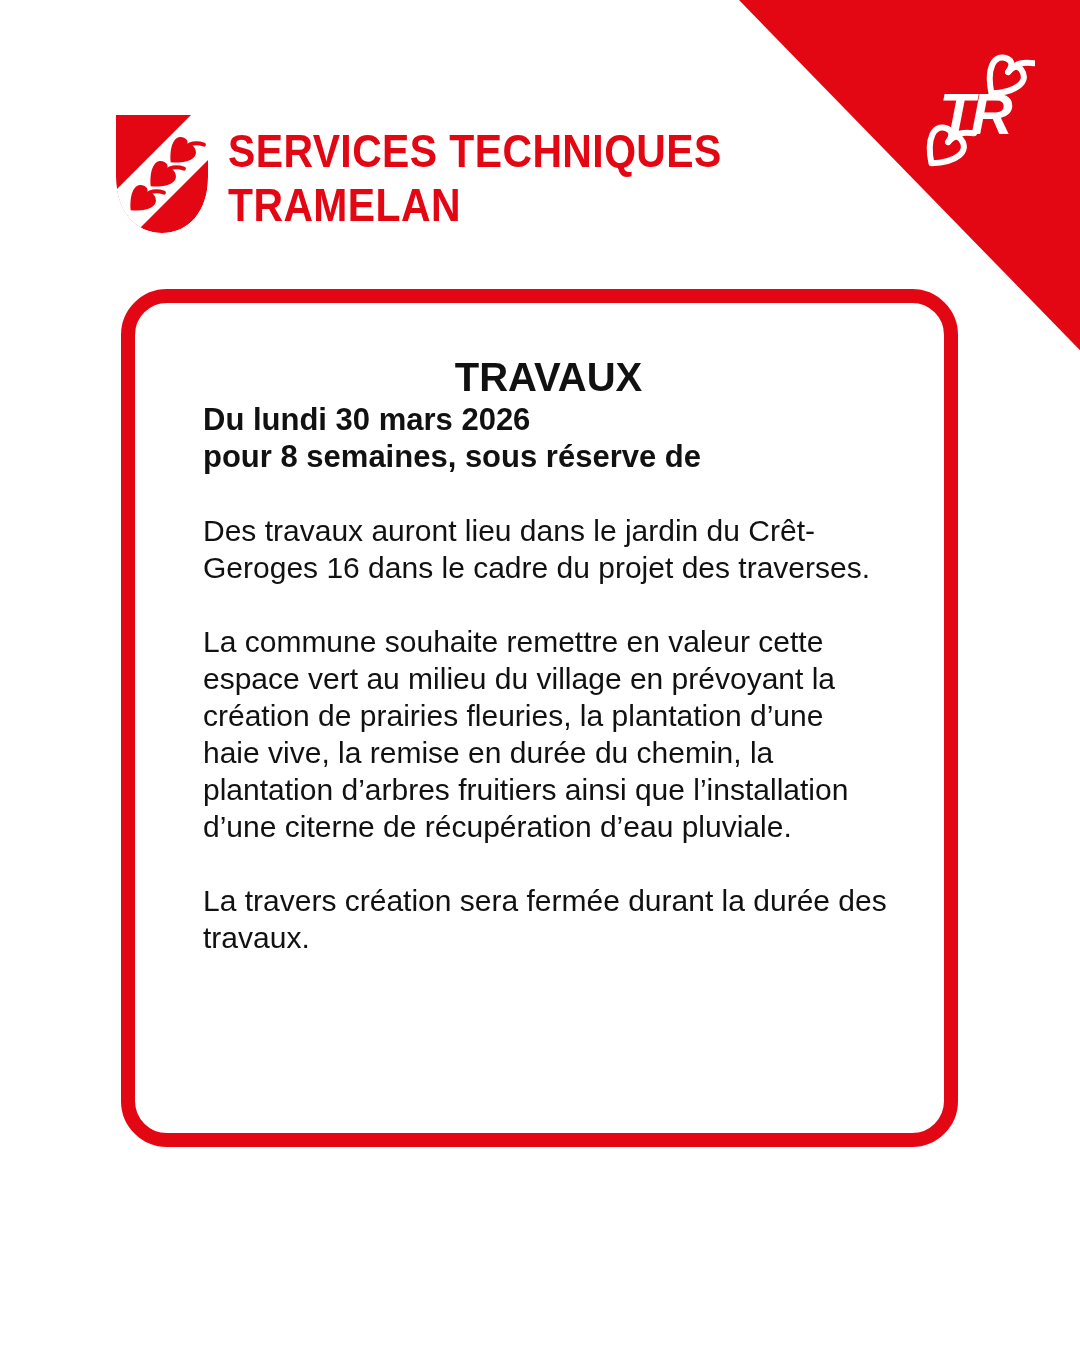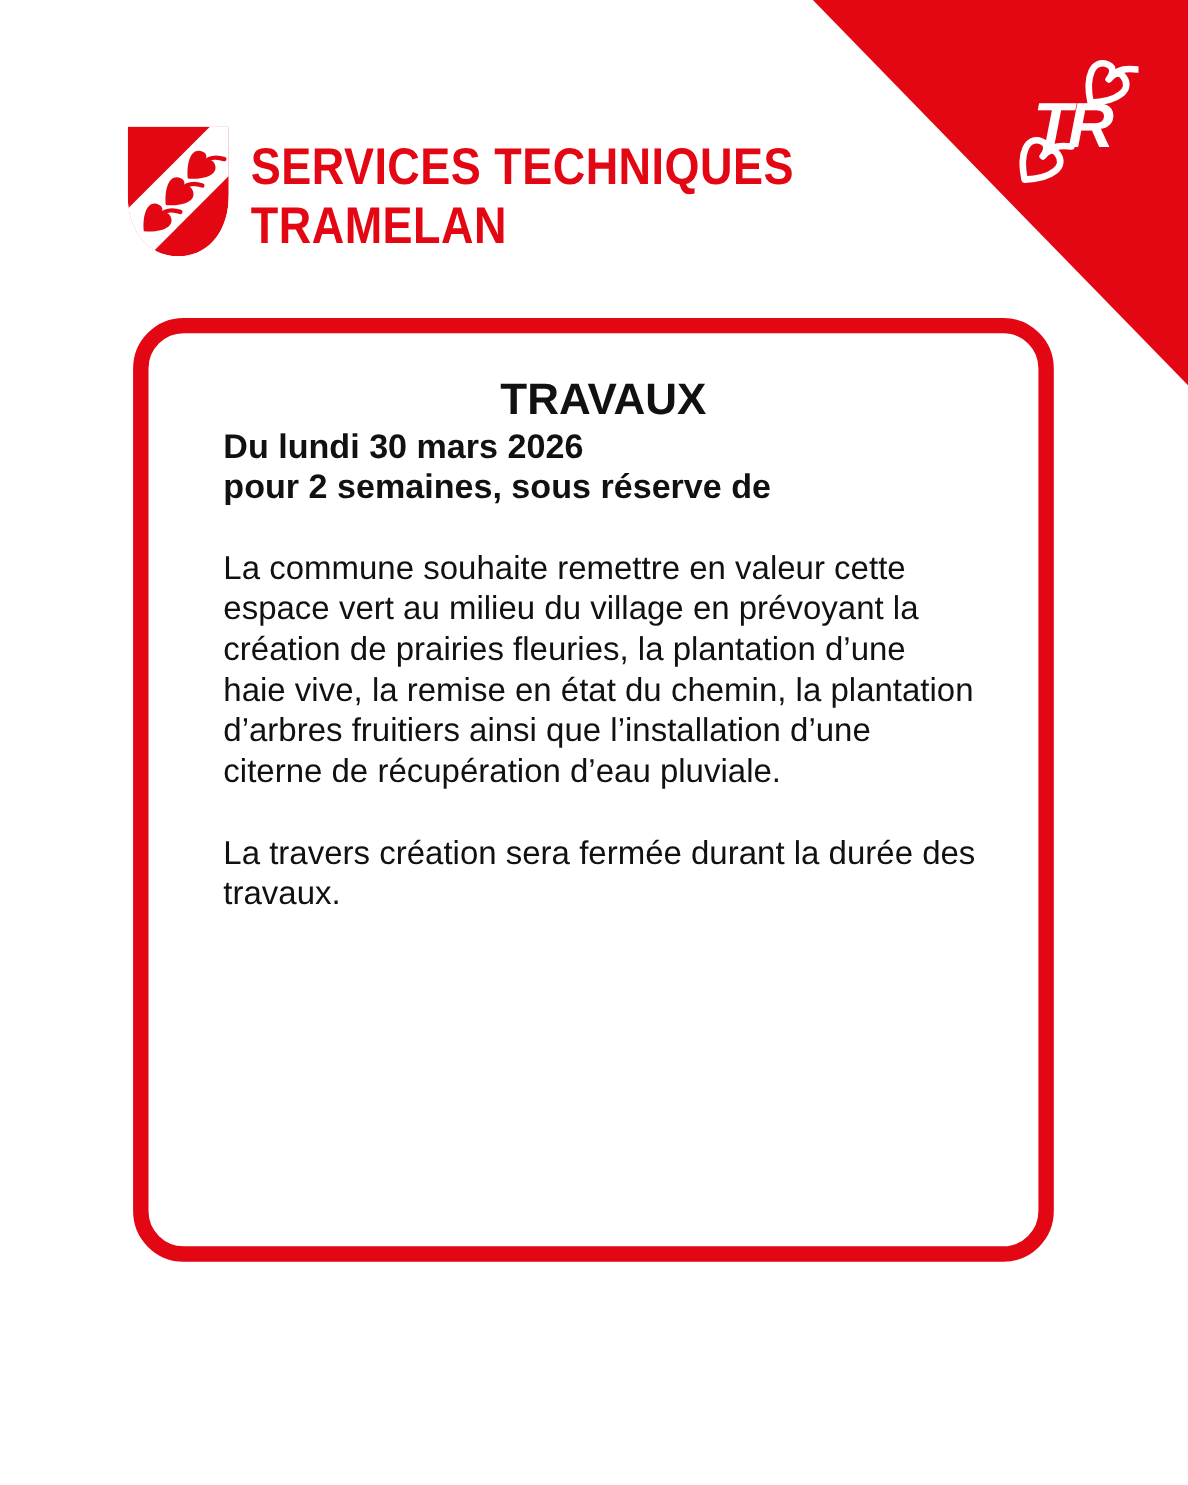--- a/index.html
+++ b/index.html
@@ -51,20 +51,21 @@
     border-radius: 46px;
     padding: 36px 50px 0 68px;
     color: #111111;
   }
   .notice-title {
     text-align: center;
     font-size: 40px;
     line-height: 48px;
     font-weight: 700;
     color: #111111;
+    margin-top: 14px;
   }
   .notice-intro {
     font-size: 31px;
     font-weight: 700;
     line-height: 37px;
     max-width: 690px;
   }
   .notice-box p {
     margin-top: 37px;
     font-size: 30px;
@@ -124,20 +125,21 @@
     <div class="brand-name">
       <div>SERVICES TECHNIQUES</div>
       <div>TRAMELAN</div>
     </div>
   </header>
 
   <section class="notice-box">
     <h1 class="notice-title">TRAVAUX</h1>
     <div class="notice-intro">
       <div>Du lundi 30 mars 2026</div>
-      <div>pour 2 semaines, sous réserve de</div>
+      <div>pour 8 semaines, sous réserve de</div>
     </div>
-    <p>La commune souhaite remettre en valeur cette espace vert au milieu du village en prévoyant la création de prairies fleuries, la plantation d’une haie vive, la remise en état du chemin, la plantation d’arbres fruitiers ainsi que l’installation d’une citerne de récupération d’eau pluviale.</p>
+    <p>Des travaux auront lieu dans le jardin du Crêt-Geroges 16 dans le cadre du projet des traverses.</p>
+    <p>La commune souhaite remettre en valeur cette espace vert au milieu du village en prévoyant la création de prairies fleuries, la plantation d’une haie vive, la remise en durée du chemin, la plantation d’arbres fruitiers ainsi que l’installation d’une citerne de récupération d’eau pluviale.</p>
     <p>La travers création sera fermée durant la durée des travaux.</p>
   </section>
 
 
 </div>
 
 </body></html>

